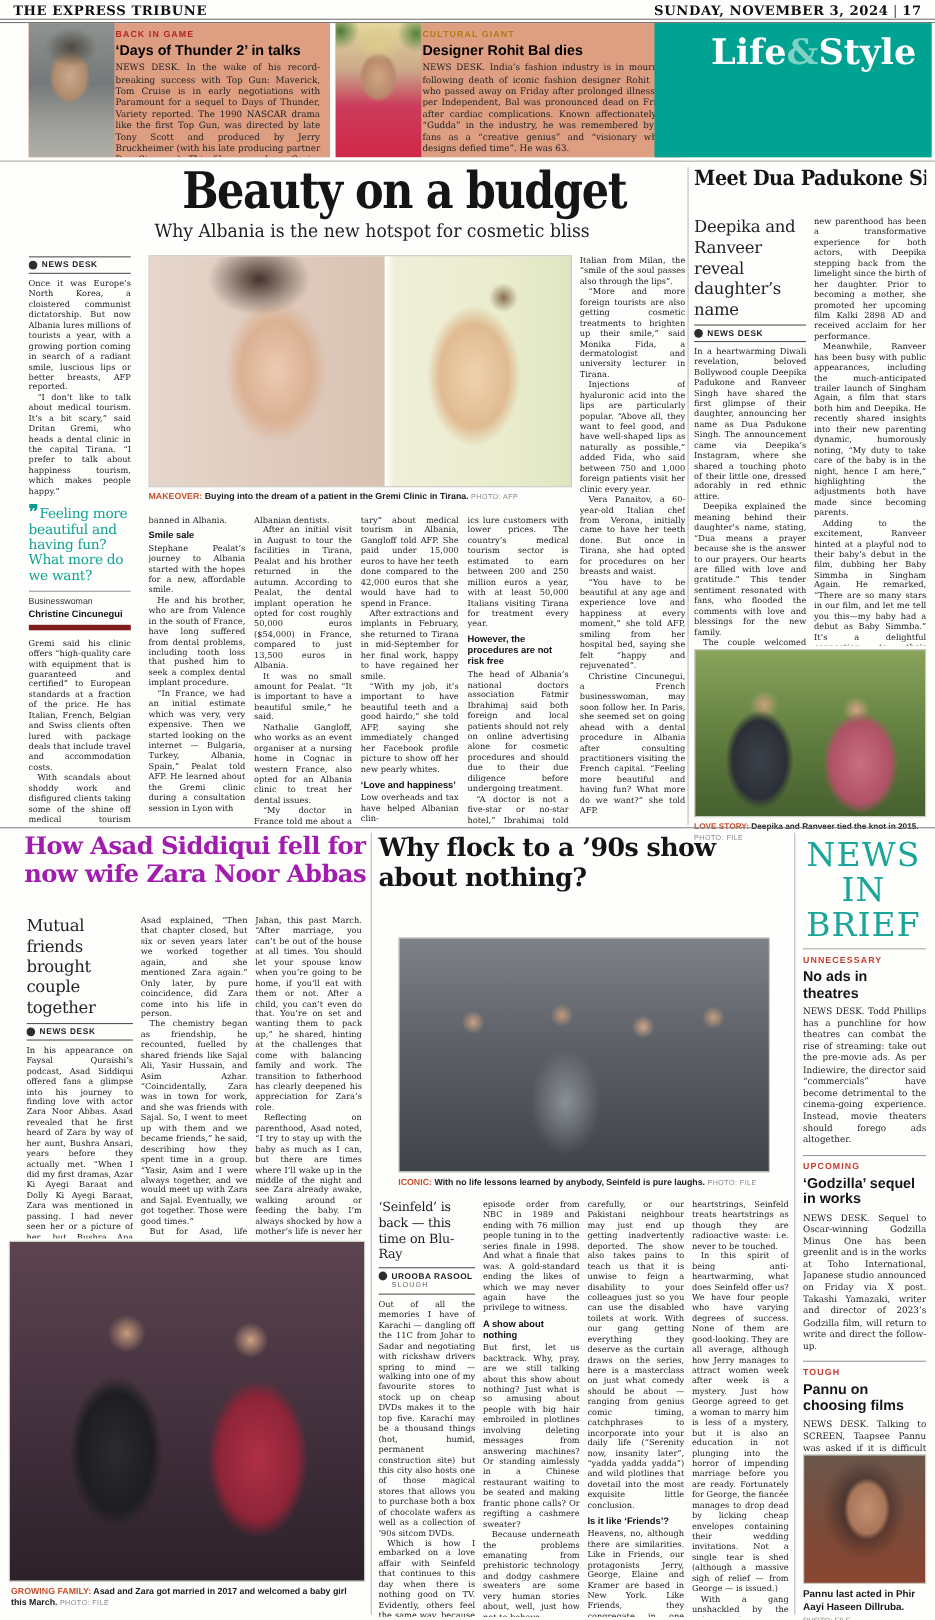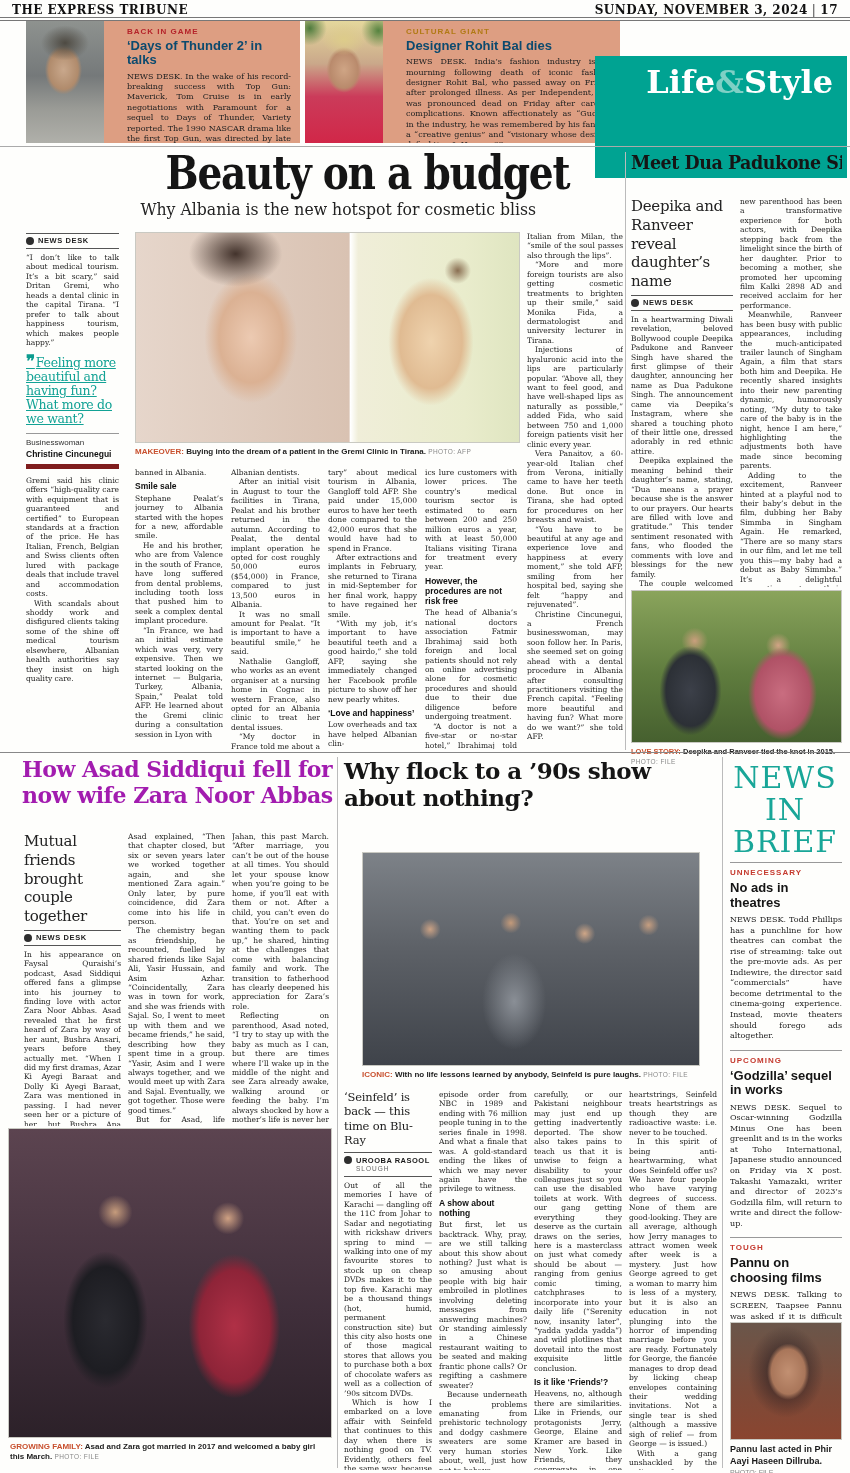--- a/index.html
+++ b/index.html
@@ -12,24 +12,24 @@
   .masthead { left:12px; right:12px; top:4px; display:flex; justify-content:space-between;
               font:700 12px/1 "DejaVu Serif", serif; letter-spacing:0.5px; color:#111; }
   .masthead .sep { margin:0 4px; color:#444; font-weight:400; }
   .rule-double { left:0; right:0; top:17px; height:4px; border-top:1px solid #777; border-bottom:1px solid #777; }
   .rule-thin { left:0; right:0; height:0; border-top:1px solid #aaa; }
   .vrule { width:0; border-left:1px solid #bbb; }
 
   
   .teaser { top:21px; height:122px; background:#dd9e82; display:flex; overflow:hidden; }
   .teaser-photo { width:78px; flex:0 0 78px; }
-  .teaser-body { padding:7px 9px 6px 23px; overflow:hidden; }
+  .teaser-body { padding:7px 9px 6px 1px; overflow:hidden; }
   .kicker { font:700 8px/1 "Liberation Sans", sans-serif; letter-spacing:1px; color:#b5232a; }
   .kicker.gold { color:#b17a14; }
-  .teaser-head { font:700 13px/1.1 "Liberation Sans", sans-serif; color:#0c4a6e; margin:3px 0 4px; }
+  .teaser-head { font:700 13px/1.1 "Liberation Sans", sans-serif; color:#000000; margin:3px 0 4px; }
   .teaser-text { font:8px/1.3 "DejaVu Serif", serif; text-align:justify; color:#222; }
   .lifestyle-box { top:21px; height:122px; background:#00a392; text-align:right; padding:10px 14px; }
   .lifestyle-box .lg { font:700 32px/1 "DejaVu Serif", serif; color:#fff; }
   .lifestyle-box .amp { font:700 32px/1 "DejaVu Serif", serif; color:#7fd0c5; }
 
   
   .newsdesk { display:flex; align-items:center; gap:4px; border-top:1px solid #555; border-bottom:1px solid #555;
               padding:3px 0; margin:4px 0 4px; font:700 7.5px/1 "Liberation Sans", sans-serif; letter-spacing:0.6px; color:#222; }
   .nd-icon { width:8px; height:8px; border-radius:50%; background:#2e2e2e; flex:0 0 8px; }
   .body p { font-size:7.5px; line-height:1.26; text-align:justify; color:#1c1c1c; }
@@ -41,21 +41,21 @@
   .photo { border:1px solid #c9c9c2; }
 
   
   .h-main-wrap { left:130px; top:150px; width:380px; text-align:center; }
   .h-main { display:inline-block; font:700 46px/1 "DejaVu Serif", serif; letter-spacing:-1.5px;
             transform:scaleX(0.85); transform-origin:50% 50%; white-space:nowrap; color:#151515; }
   .h-mainsub { display:inline-block; font:400 16.5px/1.15 "DejaVu Serif", serif; transform:scaleX(0.95);
                transform-origin:50% 50%; white-space:nowrap; color:#222; margin-top:5px; }
   .rail { left:26px; top:229px; width:93px; height:519px; overflow:hidden; }
   .pullquote { margin:9px 0 7px; }
-  .pq-text { color:#12a295; font:400 12.5px/1.12 "DejaVu Serif", serif; letter-spacing:-0.3px;text-decoration:underline; }
+  .pq-text { color:#12a295; font:400 12.5px/1.12 "DejaVu Serif", serif; letter-spacing:-0.3px; }
   .pq-mark { color:#0d9c8f; font:700 17px/0.6 "DejaVu Serif", serif; margin-right:1px; }
   .pq-attr { border-top:1px solid #999; border-bottom:5px solid #7f1d1d; margin-top:7px; padding:4px 0; }
   .pq-role { font:8px/1.3 "Liberation Sans", sans-serif; color:#333; }
   .pq-name { font:700 8.5px/1.3 "Liberation Sans", sans-serif; color:#111; }
   .bcol { top:468px; height:281px; overflow:hidden; }
   .col6 { left:527px; top:232px; width:96px; height:517px; overflow:hidden; }
 
   
   .h-dua { left:631px; top:153px; width:211px; overflow:hidden; }
   .h-dua span { display:inline-block; font:700 19px/1 "DejaVu Serif", serif; letter-spacing:-0.5px;
@@ -152,36 +152,37 @@
     </div>
   </section>
   <section class="abs teaser" style="left:305px; width:315px;">
     <div class="teaser-photo ph-bal"></div>
     <div class="teaser-body">
       <div class="kicker gold">CULTURAL GIANT</div>
       <h3 class="teaser-head">Designer Rohit Bal dies</h3>
       <p class="teaser-text">NEWS DESK. India’s fashion industry is in mourning following death of iconic fashion designer Rohit Bal, who passed away on Friday after prolonged illness. As per Independent, Bal was pronounced dead on Friday after cardiac complications. Known affectionately as “Gudda” in the industry, he was remembered by his fans as a “creative genius” and “visionary whose designs defied time”. He was 63.</p>
     </div>
   </section>
-  <div class="abs lifestyle-box" style="left:595px; width:252px;margin-top:35px;">
+  <div class="abs lifestyle-box" style="left:595px; width:252px;">
     <span class="lg">Life</span><span class="amp">&amp;</span><span class="lg">Style</span>
   </div>
   <div class="abs rule-thin" style="top:146px;"></div>
 
   <div class="abs h-main-wrap">
     <h1 class="h-main">Beauty on a budget</h1><br>
     <h2 class="h-mainsub">Why Albania is the new hotspot for cosmetic bliss</h2>
   </div>
 
   <aside class="abs rail body">
     <div class="newsdesk">
       <span class="nd-icon"></span>
       <span>NEWS DESK</span>
     </div>
     <div>
+        <p>Once it was Europe’s North Korea, a cloistered communist dictatorship. But now Albania lures millions of tourists a year, with a growing portion coming in search of a radiant smile, luscious lips or better breasts, AFP reported.</p>
         <p>“I don’t like to talk about medical tourism. It’s a bit scary,” said Dritan Gremi, who heads a dental clinic in the capital Tirana. “I prefer to talk about happiness tourism, which makes people happy.”</p>
       </div>
     <div class="pullquote">
       <div class="pq-text"><span class="pq-mark">❞</span><span>Feeling more beautiful and having fun? What more do we want?</span></div>
       <div class="pq-attr">
         <div class="pq-role">Businesswoman</div>
         <div class="pq-name">Christine Cincunegui</div>
       </div>
     </div>
     <div>

